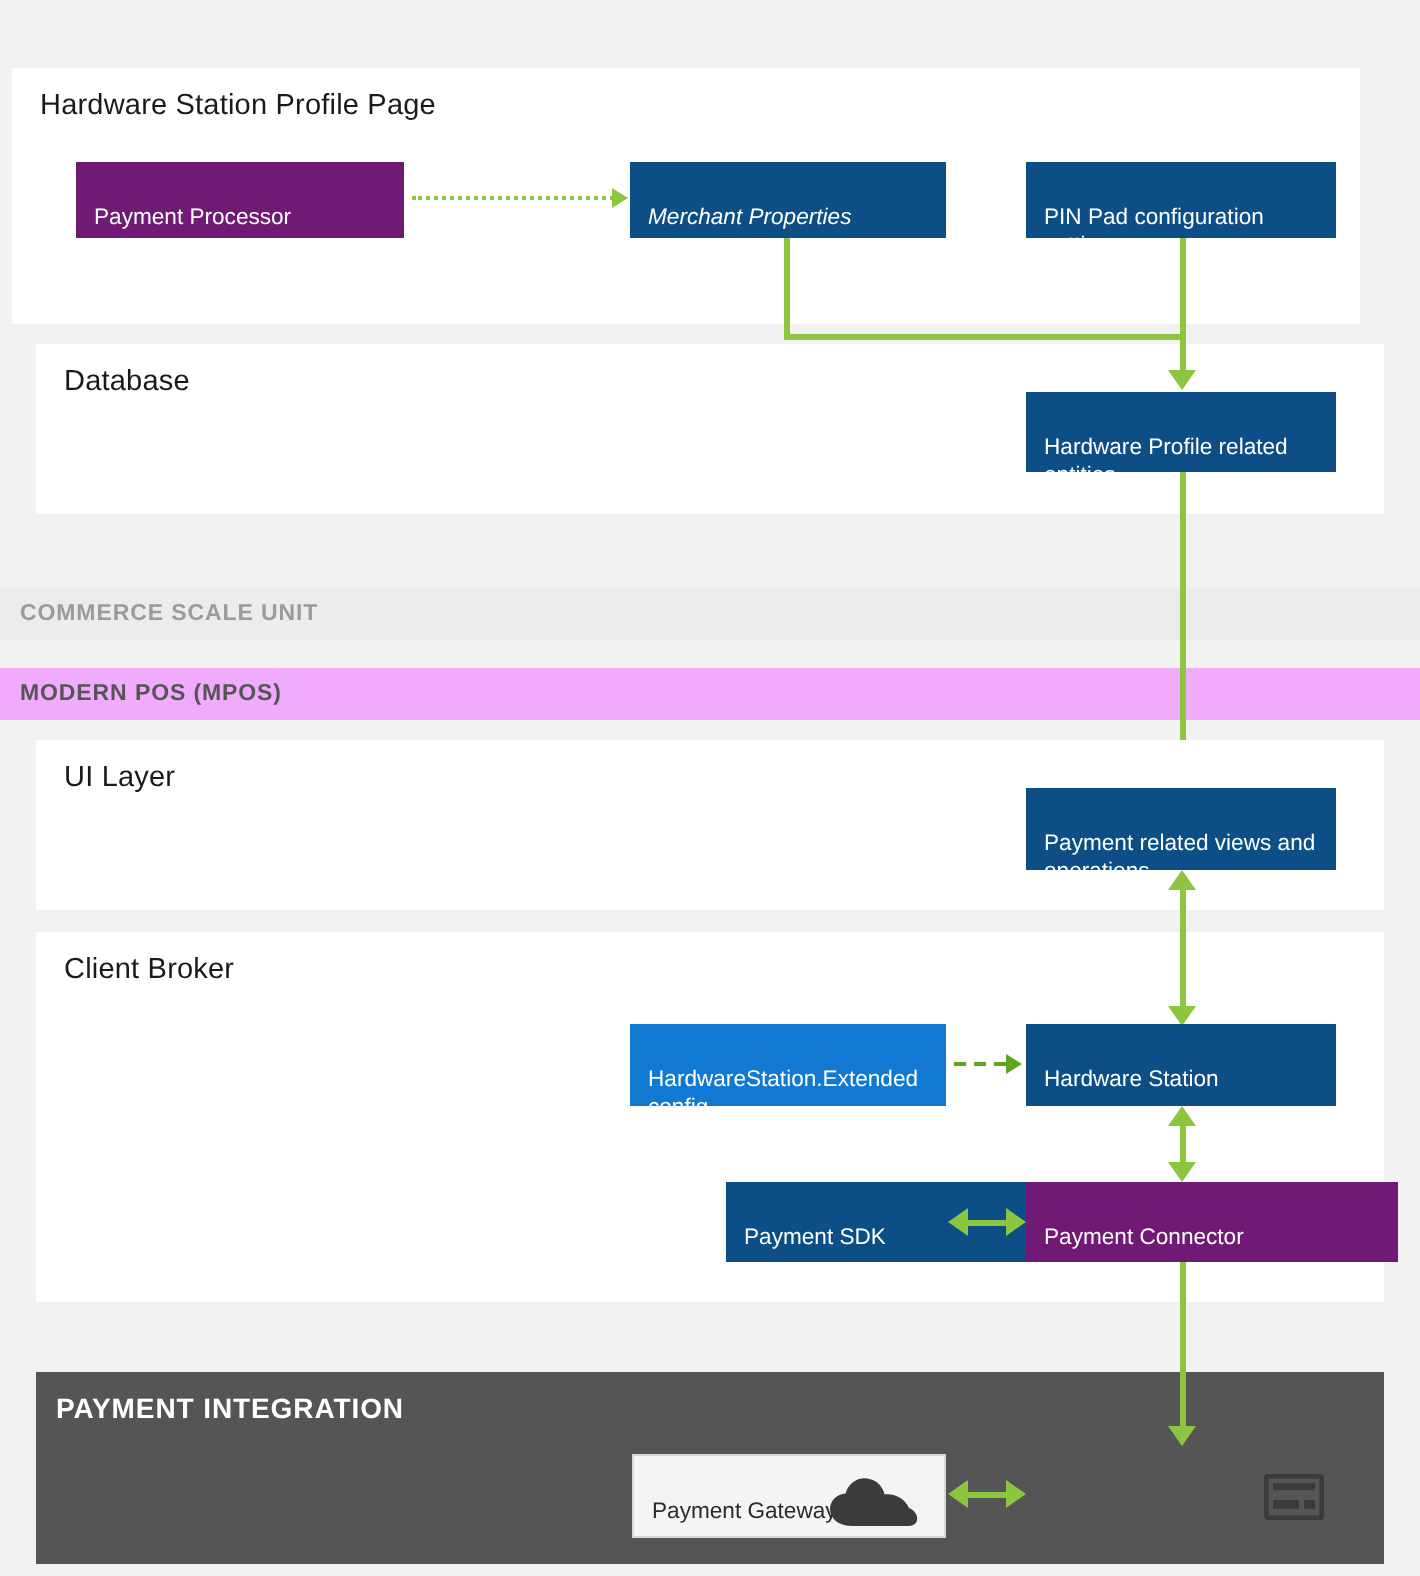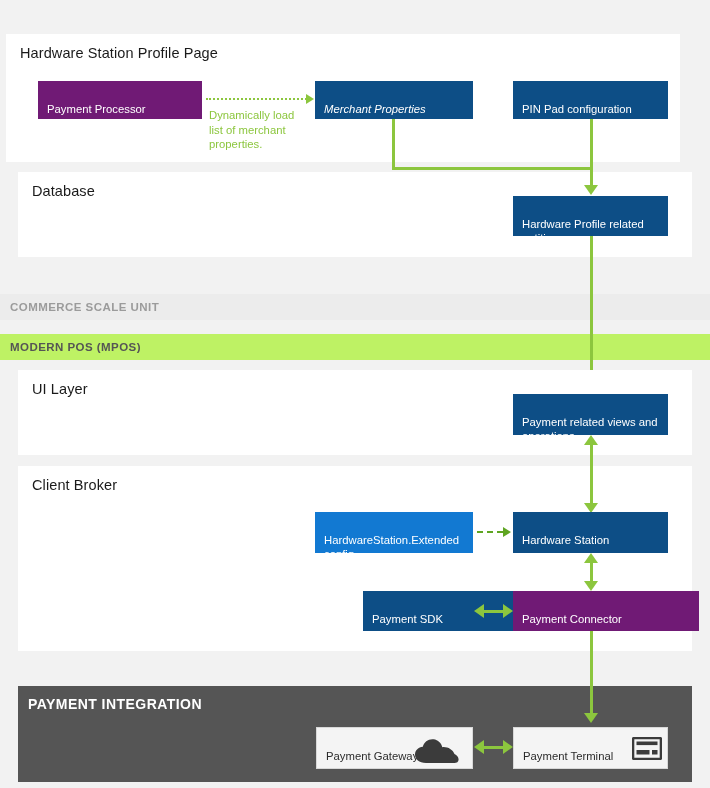--- a/index.html
+++ b/index.html
@@ -146,41 +146,40 @@
     <span>Merchant Properties</span>
   </div>
 
   <div class="node navy" style="left:513px; top:81px; width:155px; height:38px;">
     <span>PIN Pad configuration settings</span>
   </div>
 
   <div class="dotseg" style="left:206px; top:98px; width:101px;"></div>
   <div class="arrow right dotted-head" style="left:306px; top:94px;"></div>
 
-  <div class="annotation" style="left:209px; top:108px; width:100px;">Dynamically load list of merchant properties.</div>
 
   <div class="panel" style="left:18px; top:172px; width:674px; height:85px;">
     <div class="panel-title">Database</div>
   </div>
 
   <div class="node navy" style="left:513px; top:196px; width:155px; height:40px;">
     <span>Hardware Profile related entities</span>
   </div>
 
   <div class="seg" style="left:392px; top:119px; width:3px; height:51px;"></div>
   <div class="seg" style="left:392px; top:167px; width:201px; height:3px;"></div>
   <div class="seg" style="left:590px; top:119px; width:3px; height:51px;"></div>
   <div class="seg" style="left:590px; top:167px; width:3px; height:20px;"></div>
   <div class="arrow down" style="left:584px; top:185px;"></div>
 
   <div class="band" style="left:0px; top:294px; width:710px; height:26px; background:#ececec;">
     <div class="band-label" style="left:10px; top:7px; color:#9b9b9b;">COMMERCE SCALE UNIT</div>
   </div>
 
-  <div class="band" style="left:0px; top:334px; width:710px; height:26px; background:#bef264;">
+  <div class="band" style="left:0px; top:334px; width:710px; height:26px; background:#f0abfc;">
     <div class="band-label" style="left:10px; top:7px; color:#555555;">MODERN POS (MPOS)</div>
   </div>
 
   <div class="seg" style="left:590px; top:236px; width:3px; height:155px;"></div>
   <div class="arrow down" style="left:584px; top:384px;"></div>
 
   <div class="panel" style="left:18px; top:370px; width:674px; height:85px;">
     <div class="panel-title">UI Layer</div>
   </div>
 
@@ -234,23 +233,20 @@
   <div class="arrow down" style="left:584px; top:713px;"></div>
 
   <div class="node whitebox" style="left:316px; top:727px; width:157px; height:42px;">
     <span>Payment Gateway</span>
   </div>
 
   <svg class="icon" style="left:414px; top:738px;" width="46" height="26" viewBox="0 0 46 26">
     <path d="M12 25 C5 25 1 21 1 16.5 C1 12.5 4.5 9 8.8 8.8 C10 3.7 14.6 0.6 19.6 1.2 C24 1.7 27.4 5.1 28.3 9.2 C33.6 8.6 38.6 11.6 40.5 16 C42.8 16.9 44.6 19 44.6 21.4 C44.6 23.6 42.8 25 40.3 25 Z" fill="#3b3b3b"></path>
   </svg>
 
-  <div class="node whitebox" style="left:513px; top:727px; width:155px; height:42px;">
-    <span>Payment Terminal</span>
-  </div>
 
   <svg class="icon" style="left:632px; top:737px;" width="30" height="23" viewBox="0 0 30 23">
     <rect x="1" y="1" width="28" height="21" rx="1.5" fill="none" stroke="#3b3b3b" stroke-width="2.6"></rect>
     <rect x="4.5" y="4.5" width="21" height="3.6" fill="#3b3b3b"></rect>
     <rect x="4.5" y="13" width="13" height="4.5" fill="#3b3b3b"></rect>
     <rect x="20" y="13" width="5.5" height="4.5" fill="#3b3b3b"></rect>
   </svg>
 
   <div class="seg" style="left:483px; top:746px; width:21px; height:3px;"></div>
   <div class="arrow left" style="left:474px; top:740px;"></div>

